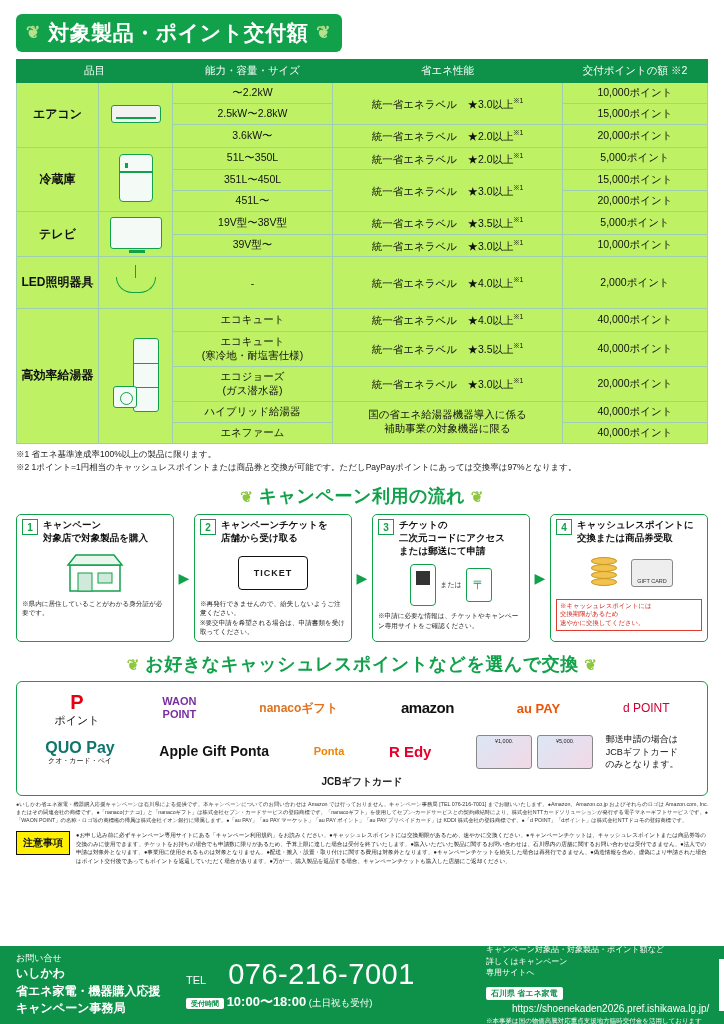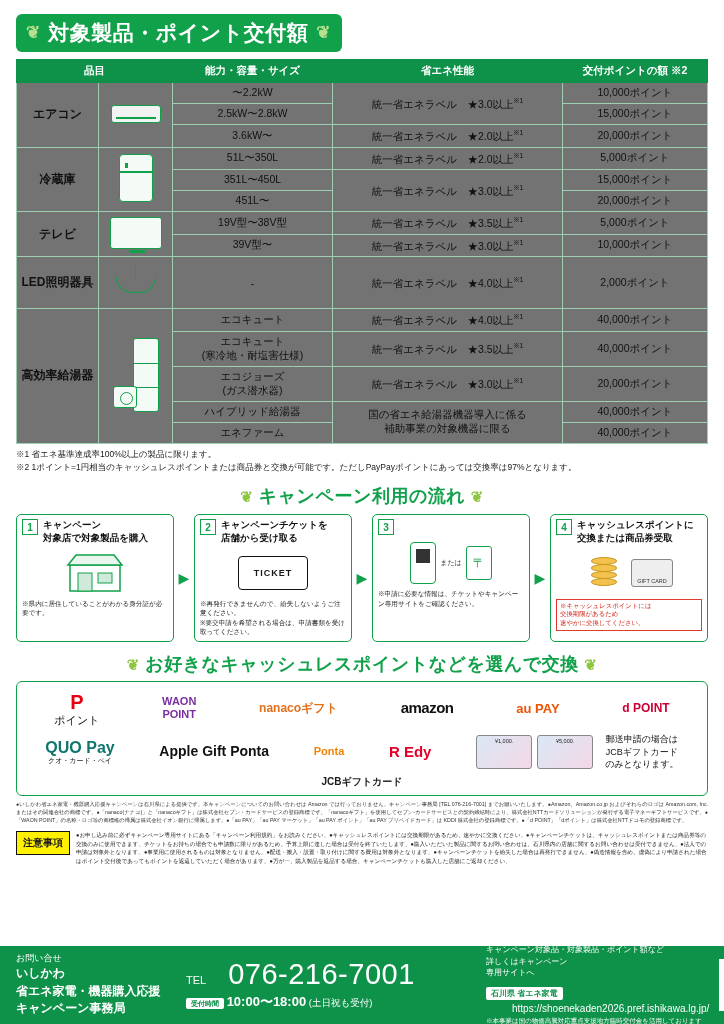--- a/index.html
+++ b/index.html
@@ -20,26 +20,26 @@
     flex: 0 0 auto; height:38px;
   }
   .green-banner .title { font-size:21px; font-weight:bold; letter-spacing:0.5px; line-height:26px; }
   .leaf { color:#8dc63f; font-size:17px; line-height:1; font-weight:bold; }
   .leaf.white { color:#b9e08c; }
   .note-right { font-size:8px; line-height:1.35; color:#222; padding-top:2px; flex:1; }
 
   
   table.main { border-collapse:collapse; width:100%; margin-top:7px; table-layout:fixed; }
   table.main th {
-    background:#0e9149; color:#fff; font-size:10.5px; font-weight:bold;
+    background:#0e9149; color:#fff; font-size:10.5px; font-weight:normal;
     border:1px solid #0e9149; padding:4px 12px; text-align:center;
   }
   table.main td {
     border:1px solid #9fcfb3; font-size:10.5px; text-align:center;
-    padding:3px 2px; color:#111; background:#737373;
+    padding:3px 2px; color:#111; background:#bef264;
   }
   table.main td.cat { font-size:12px; font-weight:bold; width:80px; }
   table.main td.icon { width:72px; padding:2px; }
   .sup { font-size:7px; vertical-align:super; }
   .fn { font-size:8.5px; margin-top:4px; line-height:1.5; }
 
   
   .ic { display:inline-block; position:relative; }
   .ic-ac { width:50px; height:18px; background:#f2f2f2; border:1.5px solid #12a14b; border-radius:3px; }
   .ic-ac:after { content:""; position:absolute; left:4px; right:4px; bottom:3px; height:2px; background:#12a14b; }
@@ -87,21 +87,21 @@
   
   .sec3 { margin-top:10px; }
   .brandbox { border:1.5px solid #12a14b; border-radius:6px; padding:8px 8px 6px; margin-top:5px; }
   .brand-row { display:flex; align-items:center; justify-content:space-around; gap:4px; margin-bottom:6px; }
   .brand { text-align:center; font-size:11px; color:#111; line-height:1.2; }
   .bpay { color:#e60012; font-weight:bold; }
   .bwaon { color:#7b2ea0; font-weight:bold; font-size:11px; }
   .bnanaco { color:#e2711d; font-weight:bold; font-size:12px; }
   .bamazon { font-size:15px; font-weight:bold; letter-spacing:-0.5px; }
   .bau { color:#eb5505; font-weight:bold; font-size:13px; }
-  .bd { color:#cc0033; font-weight:bold; font-size:12px; }
+  .bd { color:#cc0033; font-weight:normal; font-size:12px; }
   .bquo { color:#0f766e; font-weight:bold; font-size:16px; }
   .bapple { font-size:14px; font-weight:bold; }
   .bponta { color:#f08300; font-weight:bold; font-size:11px; }
   .bedy { color:#e4002b; font-weight:bold; font-size:15px; }
   .jcb { display:flex; gap:5px; align-items:center; }
   .jcbcard { width:56px; height:34px; border-radius:3px; border:1px solid #888;
              background:linear-gradient(135deg,#dbe7f5,#f3d8e6); font-size:5.5px; color:#222; padding:2px; }
   .jcb-note { font-size:9px; line-height:1.4; }
   .fineprint { font-size:5.3px; line-height:1.5; color:#333; margin-top:5px; text-align:justify; }
 
@@ -288,20 +288,23 @@
         </div>
         <div class="step-note" style="white-space:pre-line">※再発行できませんので、紛失しないようご注意ください。
 ※要交申請を希望される場合は、申請書類を受け取ってください。</div>
       </div>
 
       <div class="arrow">▶</div>
 
       <div class="step">
         <div class="step-head">
           <div class="num">3</div>
+          <div class="step-title" style="white-space:pre-line">チケットの
+二次元コードにアクセス
+または郵送にて申請</div>
         </div>
         <div class="step-body">
           <span class="phone"></span>
           <span class="or">または</span>
           <span class="mailbox"></span>
         </div>
         <div class="step-note" style="white-space:pre-line">※申請に必要な情報は、チケットやキャンペーン専用サイトをご確認ください。</div>
       </div>
 
       <div class="arrow">▶</div>

